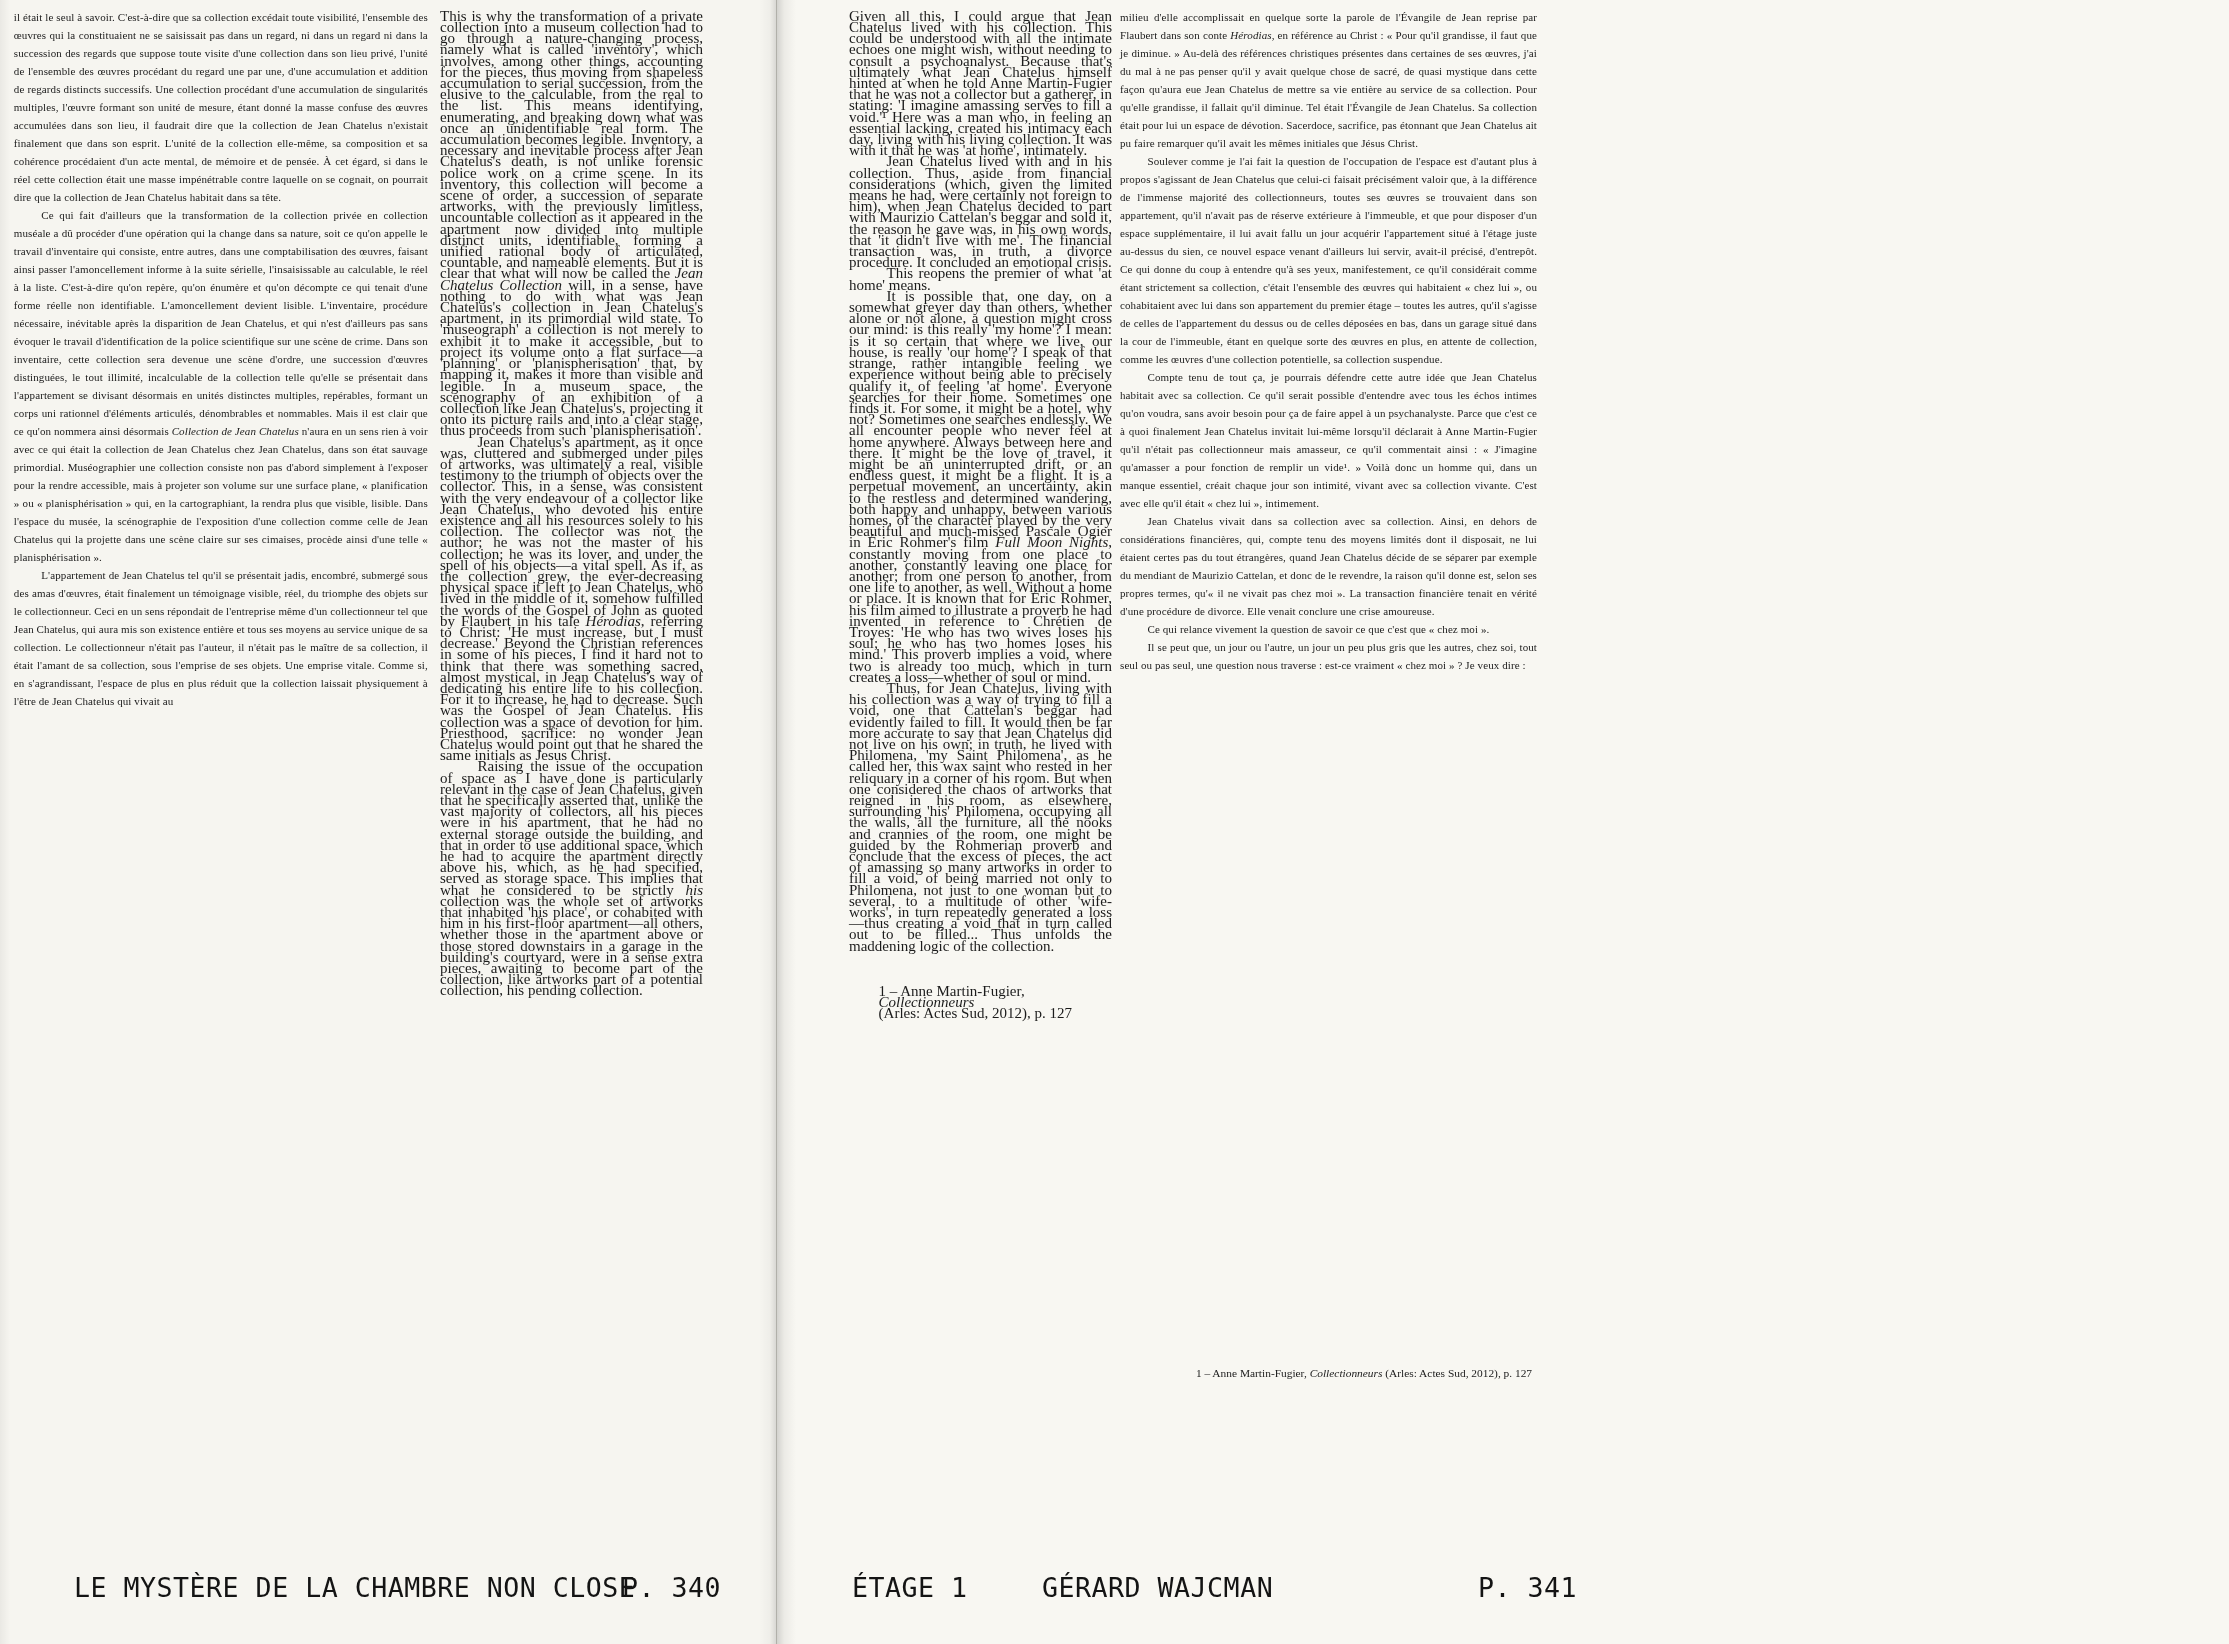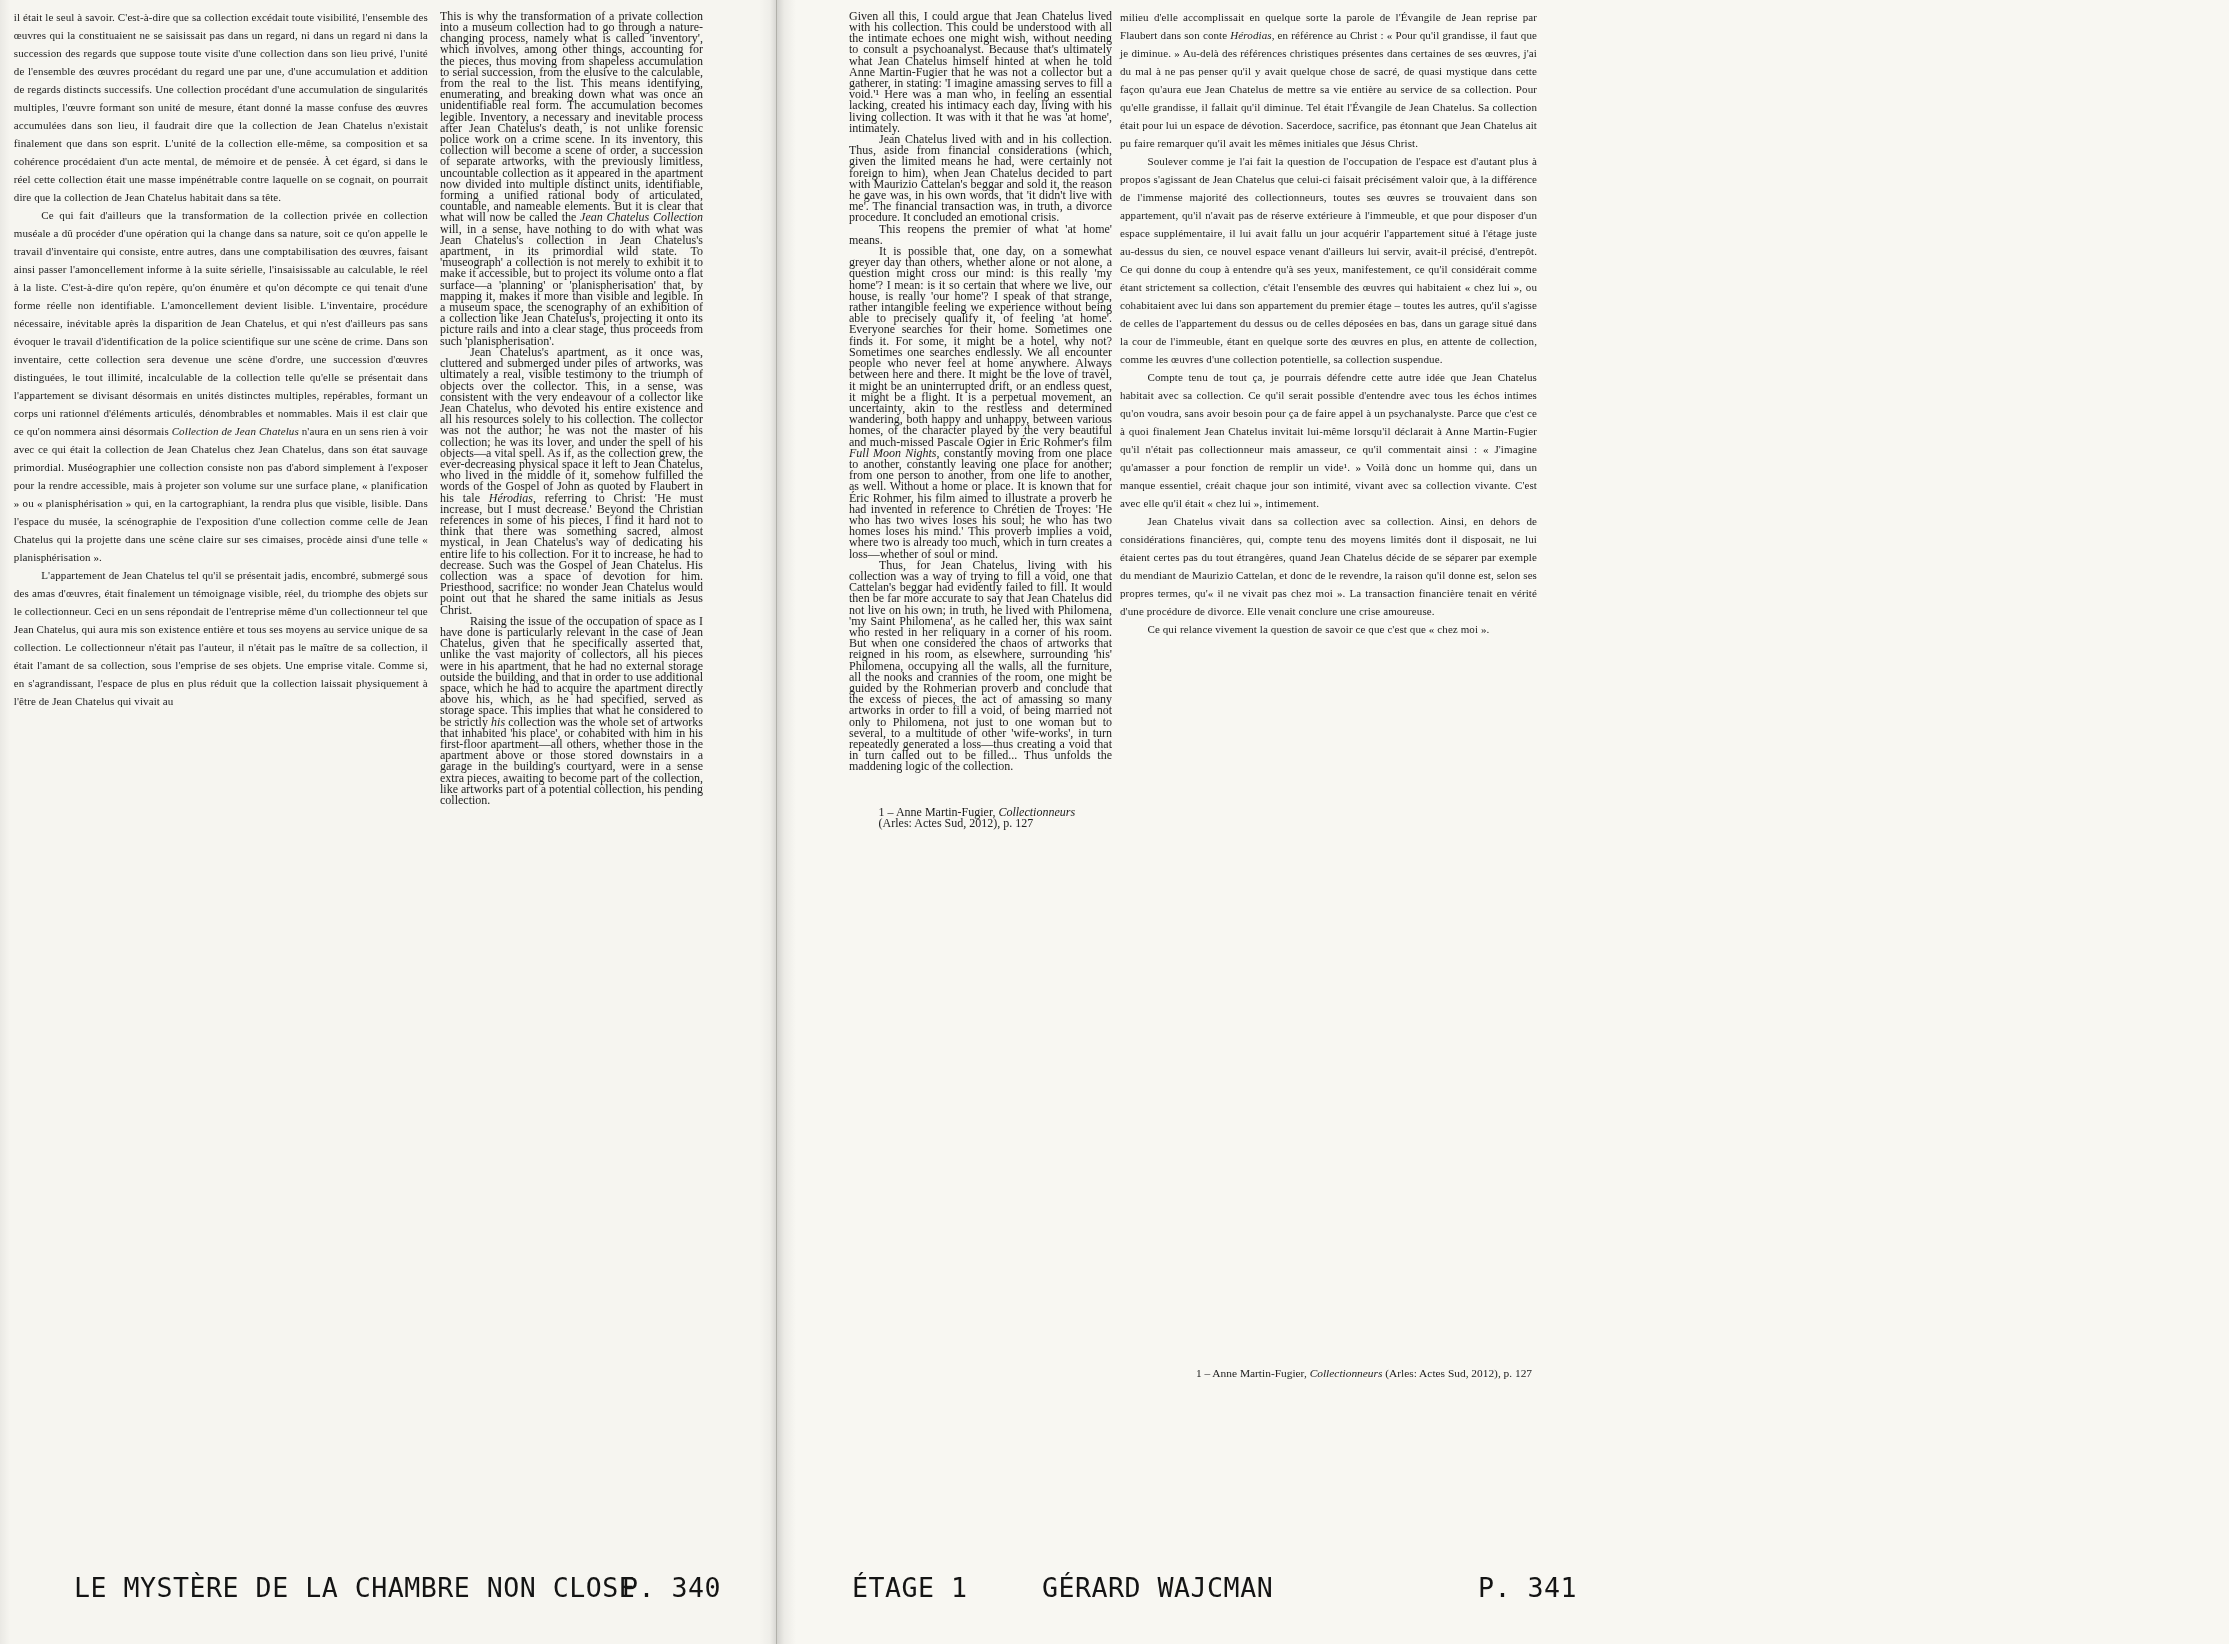--- a/index.html
+++ b/index.html
@@ -41,21 +41,21 @@
   .col p { margin: 0; }
   .col p + p { text-indent: 2.5em; }
 
   .fr {
     font-size: 11px;
     line-height: 18px;
     width: 417px;
     letter-spacing: 0.1px;
   }
   .en {
-    font-size: 12px;
+    font-size: 15px;
     line-height: 11.2px;
     width: 263px;
   }
 
   .col-fr-left  { left: 13.8px;   top: 7.9px;  width: 414px; }
   .col-en-left  { left: 440px;  top: 10.8px; }
   .col-en-right { left: 849px;  top: 10.8px; }
   .col-fr-right { left: 1120px; top: 7.9px;  }
 
   .footnote-en {
@@ -124,20 +124,21 @@
       <p>(Arles: Actes Sud, 2012), p. 127</p>
     </div>
 </div>
 
 <div class="col fr col-fr-right" lang="fr">
     <p>milieu d'elle accomplissait en quelque sorte la parole de l'Évangile de Jean reprise par Flaubert dans son conte <em>Hérodias</em>, en référence au Christ : « Pour qu'il grandisse, il faut que je diminue. » Au-delà des références christiques présentes dans certaines de ses œuvres, j'ai du mal à ne pas penser qu'il y avait quelque chose de sacré, de quasi mystique dans cette façon qu'aura eue Jean Chatelus de mettre sa vie entière au service de sa collection. Pour qu'elle grandisse, il fallait qu'il diminue. Tel était l'Évangile de Jean Chatelus. Sa collection était pour lui un espace de dévotion. Sacerdoce, sacrifice, pas étonnant que Jean Chatelus ait pu faire remarquer qu'il avait les mêmes initiales que Jésus Christ.</p>
     <p>Soulever comme je l'ai fait la question de l'occupation de l'espace est d'autant plus à propos s'agissant de Jean Chatelus que celui-ci faisait précisément valoir que, à la différence de l'immense majorité des collectionneurs, toutes ses œuvres se trouvaient dans son appartement, qu'il n'avait pas de réserve extérieure à l'immeuble, et que pour disposer d'un espace supplémentaire, il lui avait fallu un jour acquérir l'appartement situé à l'étage juste au-dessus du sien, ce nouvel espace venant d'ailleurs lui servir, avait-il précisé, d'entrepôt. Ce qui donne du coup à entendre qu'à ses yeux, manifestement, ce qu'il considérait comme étant strictement sa collection, c'était l'ensemble des œuvres qui habitaient « chez lui », ou cohabitaient avec lui dans son appartement du premier étage – toutes les autres, qu'il s'agisse de celles de l'appartement du dessus ou de celles déposées en bas, dans un garage situé dans la cour de l'immeuble, étant en quelque sorte des œuvres en plus, en attente de collection, comme les œuvres d'une collection potentielle, sa collection suspendue.</p>
     <p>Compte tenu de tout ça, je pourrais défendre cette autre idée que Jean Chatelus habitait avec sa collection. Ce qu'il serait possible d'entendre avec tous les échos intimes qu'on voudra, sans avoir besoin pour ça de faire appel à un psychanalyste. Parce que c'est ce à quoi finalement Jean Chatelus invitait lui-même lorsqu'il déclarait à Anne Martin-Fugier qu'il n'était pas collectionneur mais amasseur, ce qu'il commentait ainsi : « J'imagine qu'amasser a pour fonction de remplir un vide¹. » Voilà donc un homme qui, dans un manque essentiel, créait chaque jour son intimité, vivant avec sa collection vivante. C'est avec elle qu'il était « chez lui », intimement.</p>
     <p>Jean Chatelus vivait dans sa collection avec sa collection. Ainsi, en dehors de considérations financières, qui, compte tenu des moyens limités dont il disposait, ne lui étaient certes pas du tout étrangères, quand Jean Chatelus décide de se séparer par exemple du mendiant de Maurizio Cattelan, et donc de le revendre, la raison qu'il donne est, selon ses propres termes, qu'« il ne vivait pas chez moi ». La transaction financière tenait en vérité d'une procédure de divorce. Elle venait conclure une crise amoureuse.</p>
     <p>Ce qui relance vivement la question de savoir ce que c'est que « chez moi ».</p>
+    <p>Il se peut que, un jour ou l'autre, un jour un peu plus gris que les autres, chez soi, tout seul ou pas seul, une question nous traverse : est-ce vraiment « chez moi » ? Je veux dire :</p>
   </div>
 
 <div class="footnote-fr" lang="fr">
     <p>1 – Anne Martin-Fugier, <em>Collectionneurs</em> (Arles: Actes Sud, 2012), p. 127</p>
   </div>
 
 <div class="fold"></div>
 <div class="fold-line"></div>
 
 <div class="footer-text footer-title">LE MYSTÈRE DE LA CHAMBRE NON CLOSE</div>

